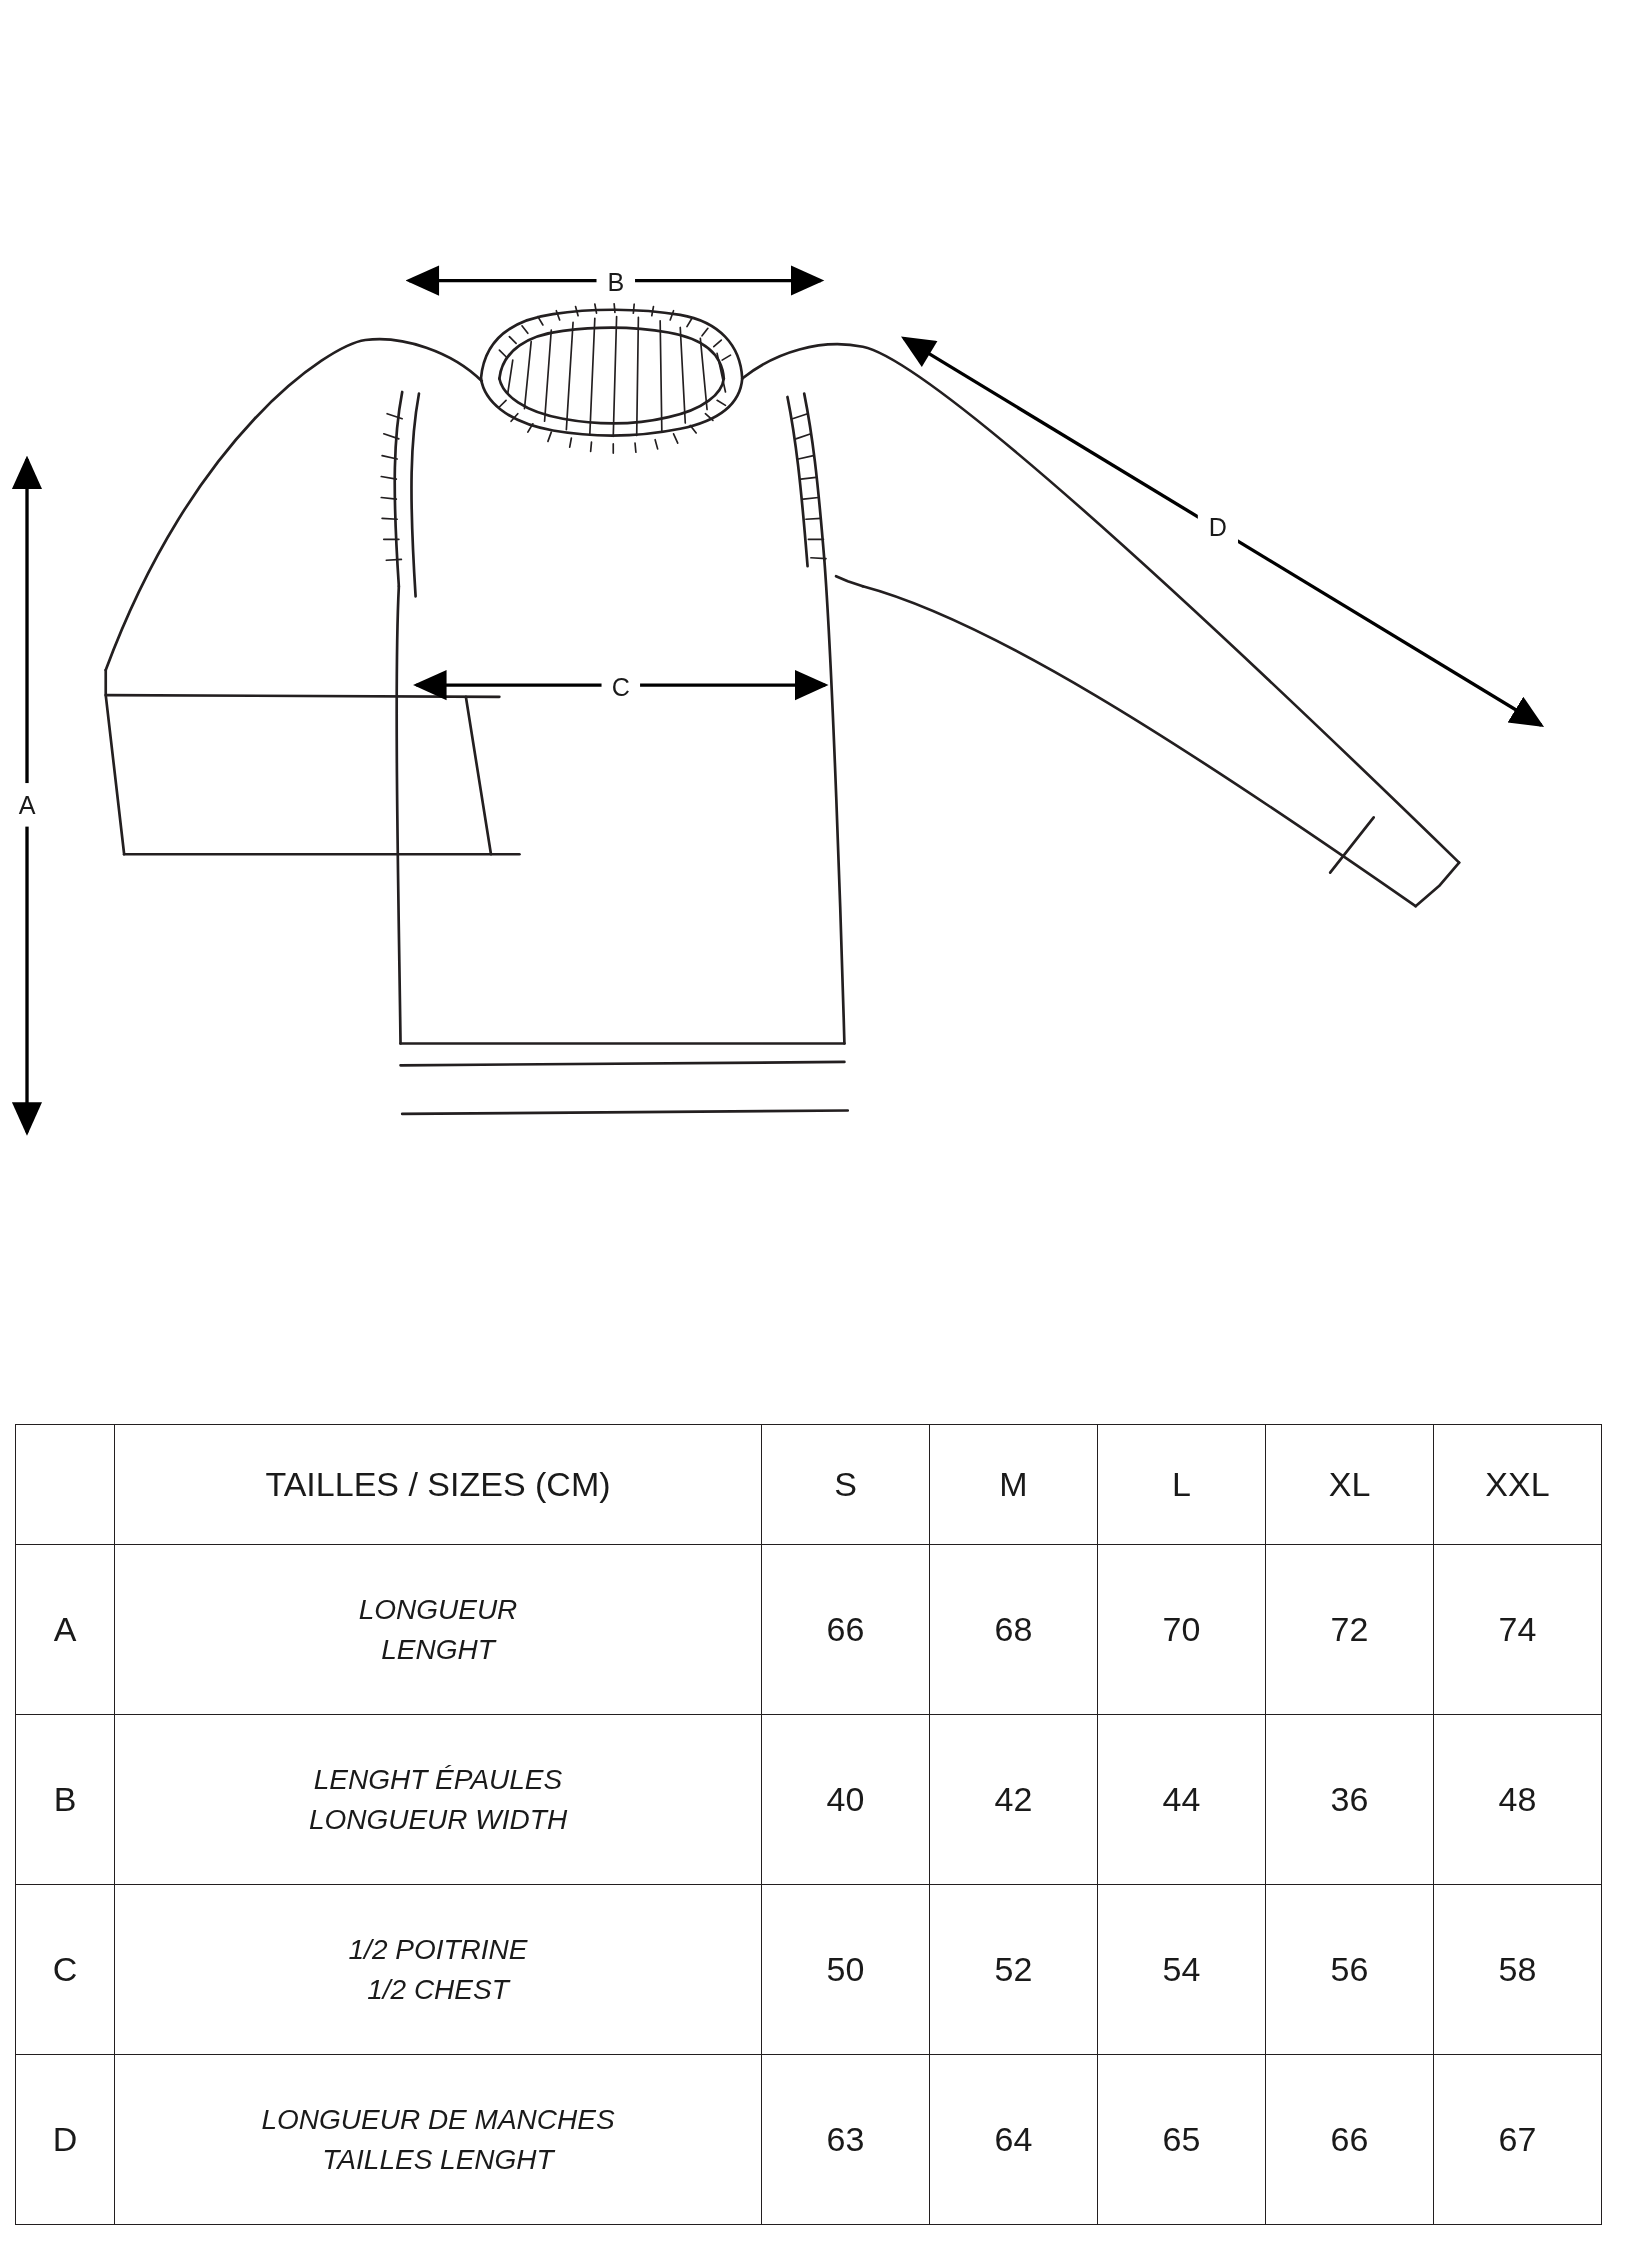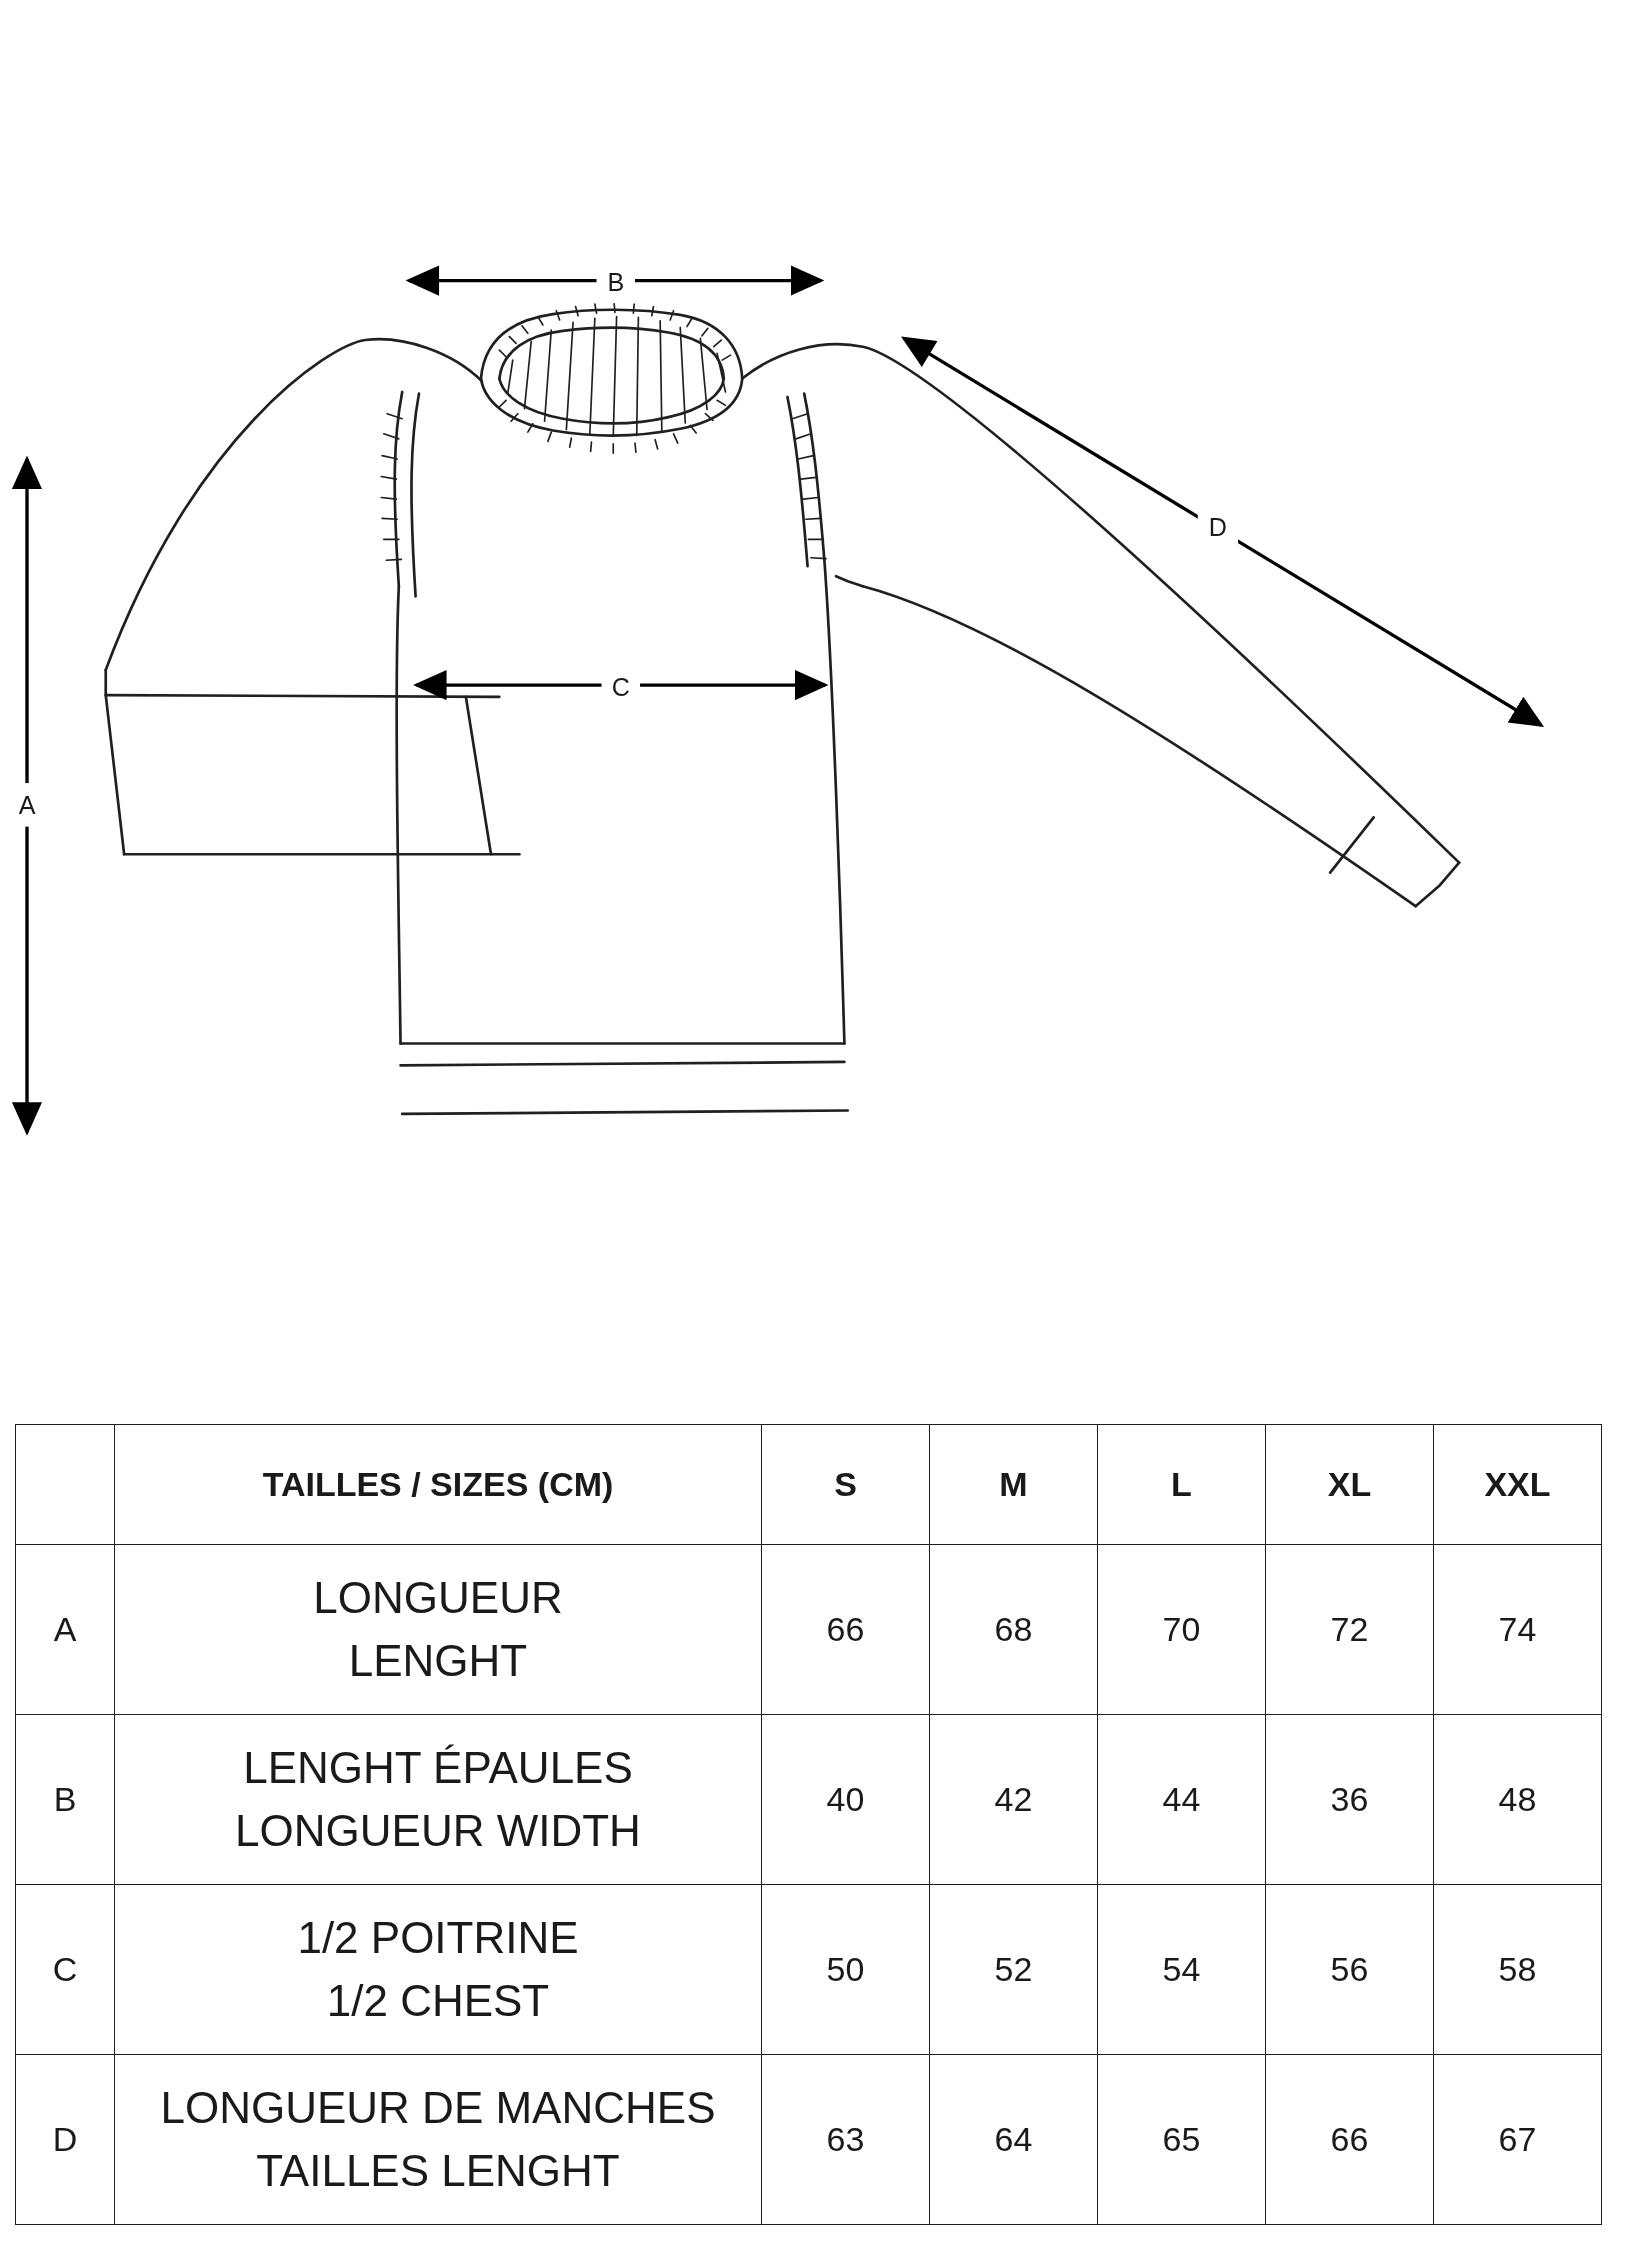--- a/index.html
+++ b/index.html
@@ -56,36 +56,37 @@
     vertical-align: middle;
     font-family: "Liberation Sans", sans-serif;
     color: #1a1a1a;
   }
   col.c-key { width: 99px; }
   col.c-desc { width: 647px; }
   col.c-size { width: 168px; }
   thead th {
     height: 117px;
     font-size: 34px;
-    font-weight: bold;
+    font-weight: normal;
   }
   thead th.hdr-empty-key, thead th.hdr-empty-blank {
     font-size: 34px;
   }
   tbody td {
     height: 159px;
     font-size: 32px;
   }
   tbody td.key-cell {
     font-size: 34px;
   }
   tbody td.desc-cell {
-    font-size: 44px;
+    font-size: 28px;
     line-height: 1.42;
     padding: 5px 12px;
+    font-style: italic;
   }
   tbody td.desc-cell .l1, tbody td.desc-cell .l2 {
     display: block;
     white-space: nowrap;
   }
   tbody td.val-cell {
     font-size: 34px;
     text-align: center;
   }
 </style>

